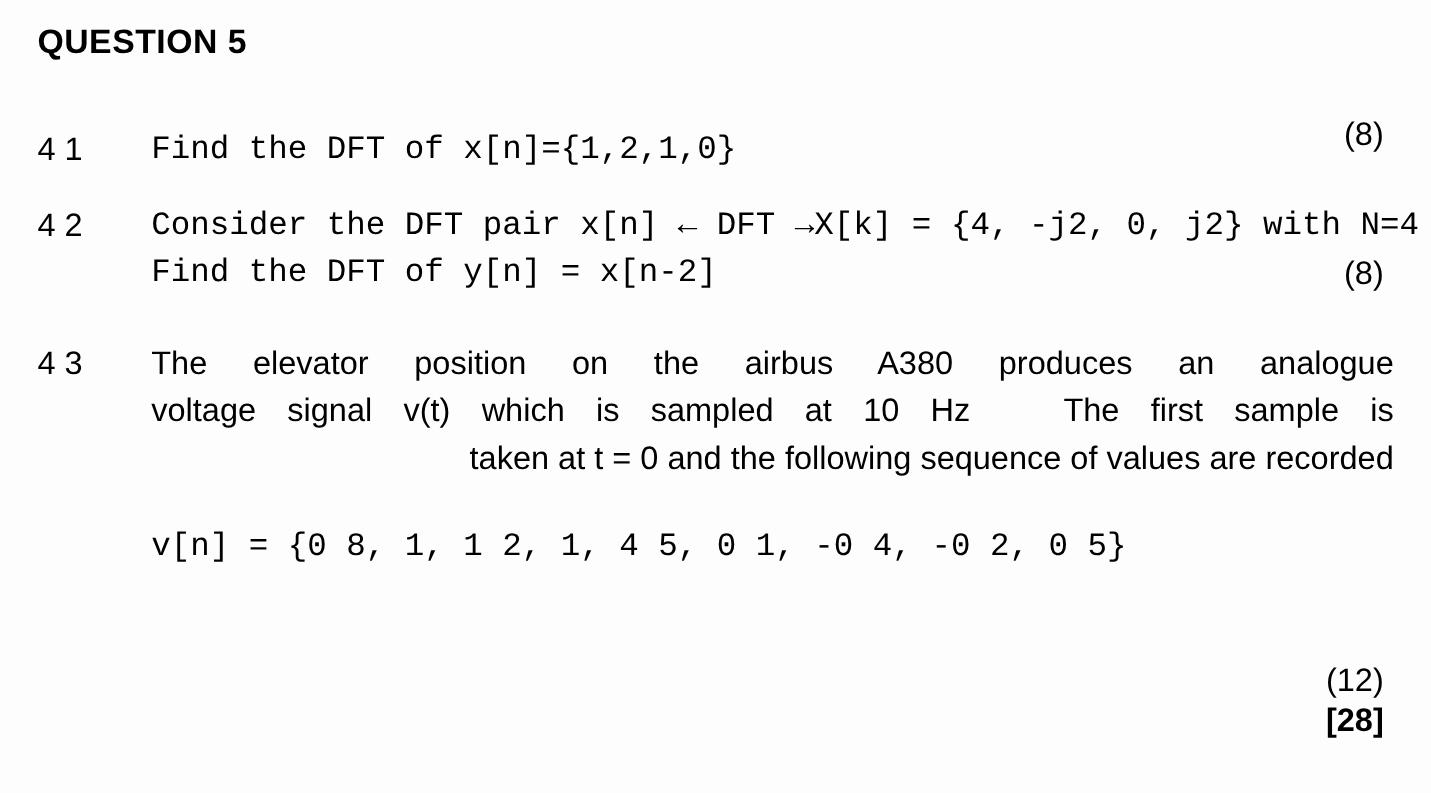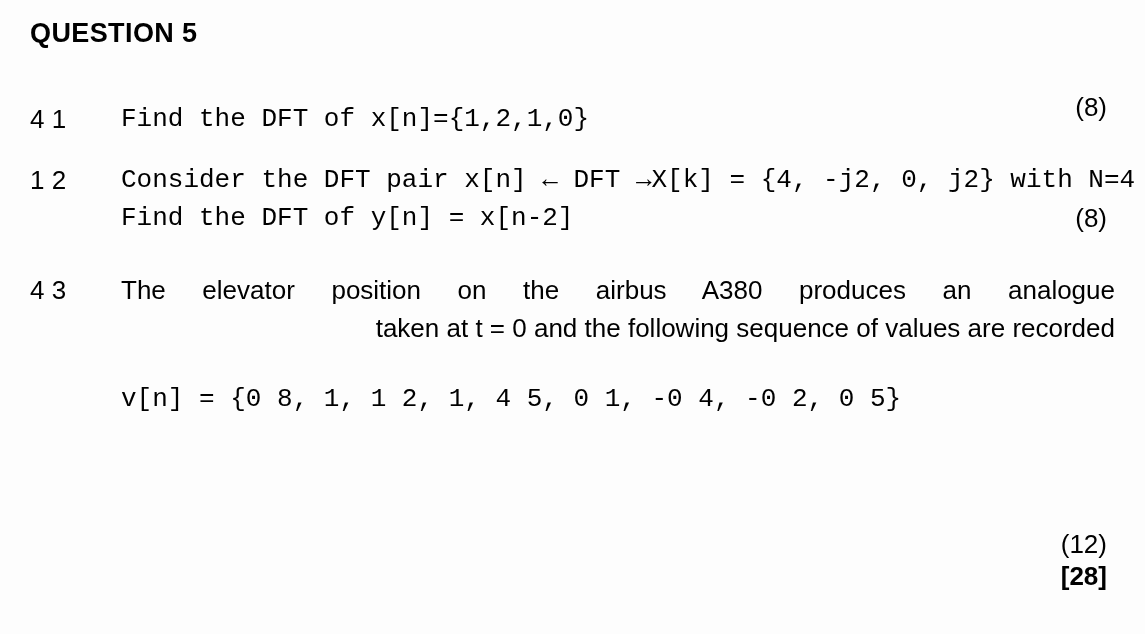--- a/index.html
+++ b/index.html
@@ -112,34 +112,35 @@
 
     <div class="item" style="top: 100px;">
       <div class="item-num">4 1</div>
       <div class="item-body">
         <span class="line">Find the DFT of x[n]={1,2,1,0}</span>
       </div>
     </div>
     <div class="mark" style="right: 38px; top: 88px;">(8)</div>
 
     <div class="item" style="top: 161px;">
-      <div class="item-num">1 2</div>
+      <div class="item-num">4 2</div>
       <div class="item-body">
         <span class="line">Consider the DFT pair x[n] ← DFT →X[k] = {4, -j2, 0, j2} with N=4</span>
         <span class="line">Find the DFT of y[n] = x[n-2]</span>
       </div>
     </div>
     <div class="mark" style="right: 38px; top: 199px;">(8)</div>
 
     <div class="item" style="top: 271px;">
       <div class="item-num">4 3</div>
       <div class="item-body">
 
         <span class="para">
           <span class="line-just">The elevator position on the airbus A380 produces an analogue</span>
+          <span class="line-just">voltage signal v(t) which is sampled at 10 Hz   The first sample is</span>
           <span class="line-last">taken at t = 0 and the following sequence of values are recorded</span>
         </span>
 
         <span class="gap"></span>
 
         <span class="line">v[n] = {0 8, 1, 1 2, 1, 4 5, 0 1, -0 4, -0 2, 0 5}</span>
 
         <span class="gap"></span>
 
         <span class="para">

